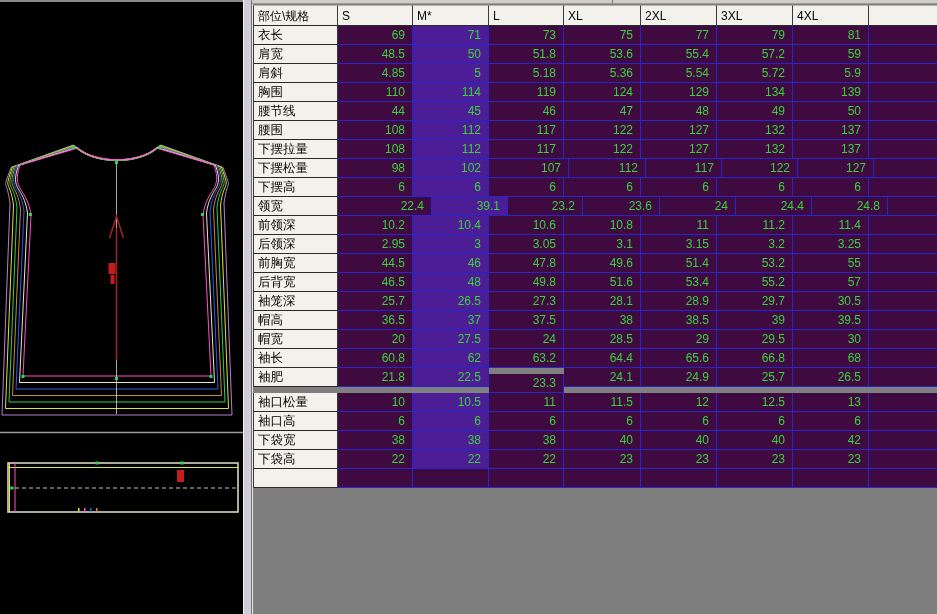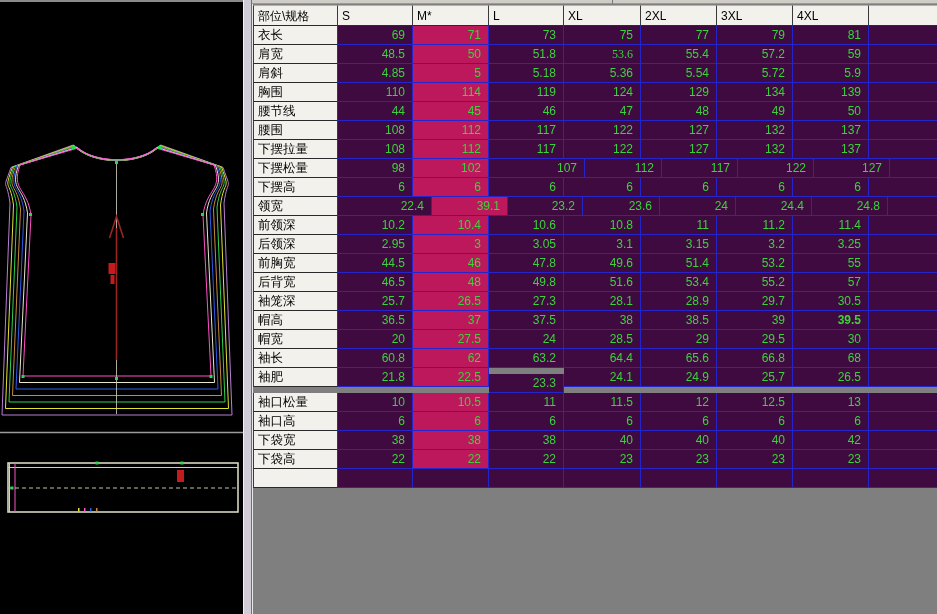--- a/index.html
+++ b/index.html
@@ -51,21 +51,21 @@
     font-size:12.5px; line-height:18px; padding-left:4px;
     border-right:1px solid #3a3a3a; border-bottom:1px solid #2a2a2a; border-left:1px solid #3a3a3a;
     overflow:hidden; white-space:nowrap;
   }
   .data-cell {
     height:19px; background:#3f0a3f; color:#3cd23c;
     font-size:12px; line-height:18px; text-align:right; padding-right:7px;
     border-right:1px solid #2525cd; border-bottom:1px solid #2525cd;
     overflow:hidden; white-space:nowrap;
   }
-  .data-cell.hl { background:#be185d; }
+  .data-cell.hl { background:#4c1d95; }
   .data-cell.fill { flex:1; border-right:none; }
 </style>
 </head>
 <body>
 
 <div class="preview-panel">
   <svg viewBox="0 0 243 612">
 
     <g id="outlines">
         <path d="M 2 413 L 10 201 C 6 173 2 191.4 11 165.4 L 73.2 143 C 91.2 163.9 142.8 163.9 160.8 143 L 223 165.4 C 232 191.4 228 173 224 201 L 232 413 Z" fill="none" stroke="#b97fd2" stroke-width="1"></path>
@@ -149,21 +149,21 @@
           <div class="data-cell" style="width: 76px;">77</div>
           <div class="data-cell" style="width: 76px;">79</div>
           <div class="data-cell" style="width: 76px;">81</div>
           <div class="data-cell fill"></div>
         </div>
         <div class="drow">
           <div class="row-label">肩宽</div>
           <div class="data-cell" style="width: 75px;">48.5</div>
           <div class="data-cell hl" style="width: 76px;">50</div>
           <div class="data-cell" style="width: 75px;">51.8</div>
-          <div class="data-cell" style="width: 77px; font-family: Liberation Serif, serif;">53.6</div>
+          <div class="data-cell" style="width: 77px;">53.6</div>
           <div class="data-cell" style="width: 76px;">55.4</div>
           <div class="data-cell" style="width: 76px;">57.2</div>
           <div class="data-cell" style="width: 76px;">59</div>
           <div class="data-cell fill"></div>
         </div>
         <div class="drow">
           <div class="row-label">肩斜</div>
           <div class="data-cell" style="width: 75px;">4.85</div>
           <div class="data-cell hl" style="width: 76px;">5</div>
           <div class="data-cell" style="width: 75px;">5.18</div>
@@ -214,21 +214,21 @@
           <div class="data-cell" style="width: 77px;">122</div>
           <div class="data-cell" style="width: 76px;">127</div>
           <div class="data-cell" style="width: 76px;">132</div>
           <div class="data-cell" style="width: 76px;">137</div>
           <div class="data-cell fill"></div>
         </div>
         <div class="drow">
           <div class="row-label">下摆松量</div>
           <div class="data-cell" style="width: 75px;">98</div>
           <div class="data-cell hl" style="width: 76px;">102</div>
-          <div class="data-cell" style="width: 96px; padding-left: 41px;">107</div>
+          <div class="data-cell" style="width: 80px; padding-left: 41px;">107</div>
           <div class="data-cell" style="width: 77px;">112</div>
           <div class="data-cell" style="width: 76px;">117</div>
           <div class="data-cell" style="width: 76px;">122</div>
           <div class="data-cell" style="width: 76px;">127</div>
           <div class="data-cell fill"></div>
         </div>
         <div class="drow">
           <div class="row-label">下摆高</div>
           <div class="data-cell" style="width: 75px;">6</div>
           <div class="data-cell hl" style="width: 76px;">6</div>
@@ -306,21 +306,21 @@
           <div class="data-cell fill"></div>
         </div>
         <div class="drow">
           <div class="row-label">帽高</div>
           <div class="data-cell" style="width: 75px;">36.5</div>
           <div class="data-cell hl" style="width: 76px;">37</div>
           <div class="data-cell" style="width: 75px;">37.5</div>
           <div class="data-cell" style="width: 77px;">38</div>
           <div class="data-cell" style="width: 76px;">38.5</div>
           <div class="data-cell" style="width: 76px;">39</div>
-          <div class="data-cell" style="width: 76px; font-weight: bold;">39.5</div>
+          <div class="data-cell" style="width: 76px;">39.5</div>
           <div class="data-cell fill"></div>
         </div>
         <div class="drow">
           <div class="row-label">帽宽</div>
           <div class="data-cell" style="width: 75px;">20</div>
           <div class="data-cell hl" style="width: 76px;">27.5</div>
           <div class="data-cell" style="width: 75px;">24</div>
           <div class="data-cell" style="width: 77px;">28.5</div>
           <div class="data-cell" style="width: 76px;">29</div>
           <div class="data-cell" style="width: 76px;">29.5</div>

